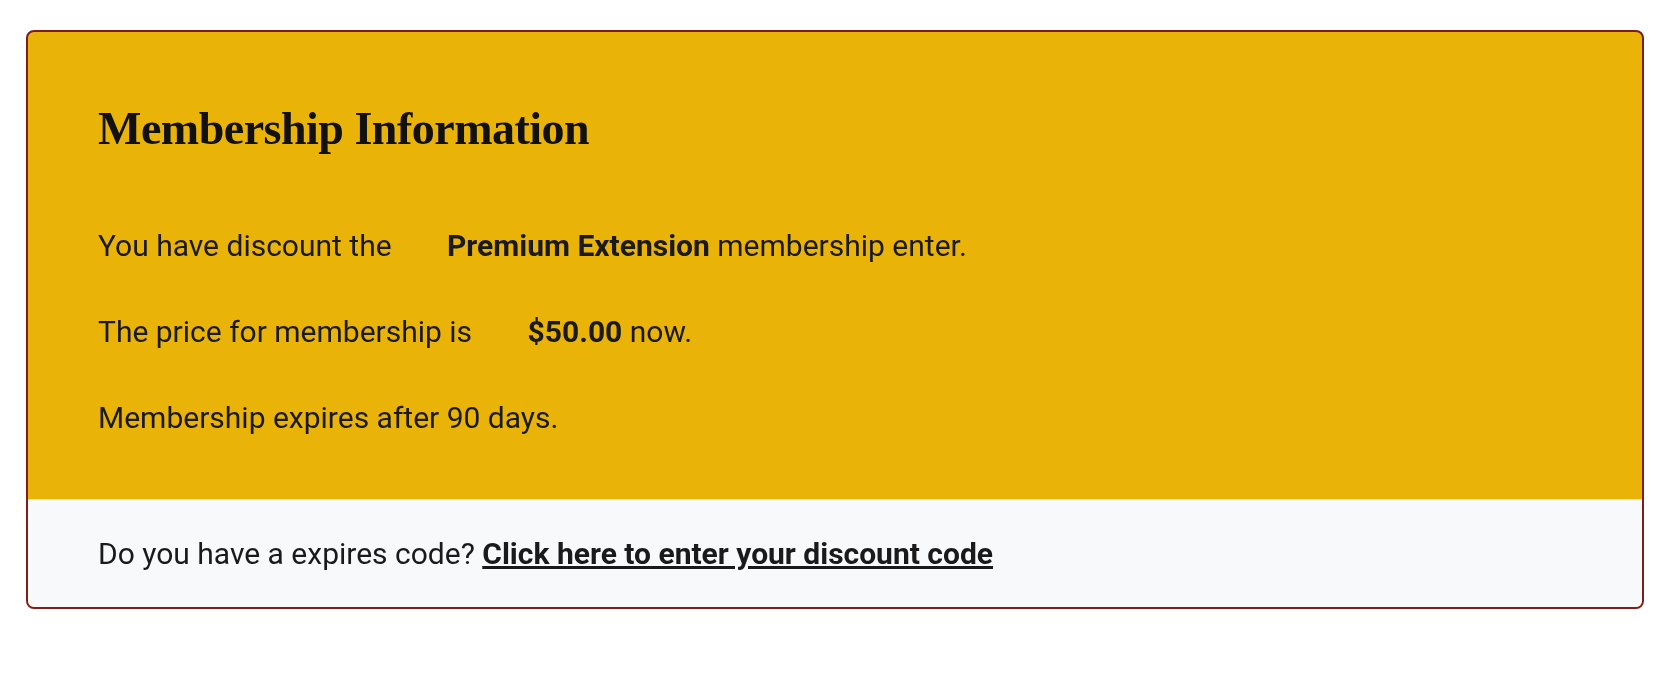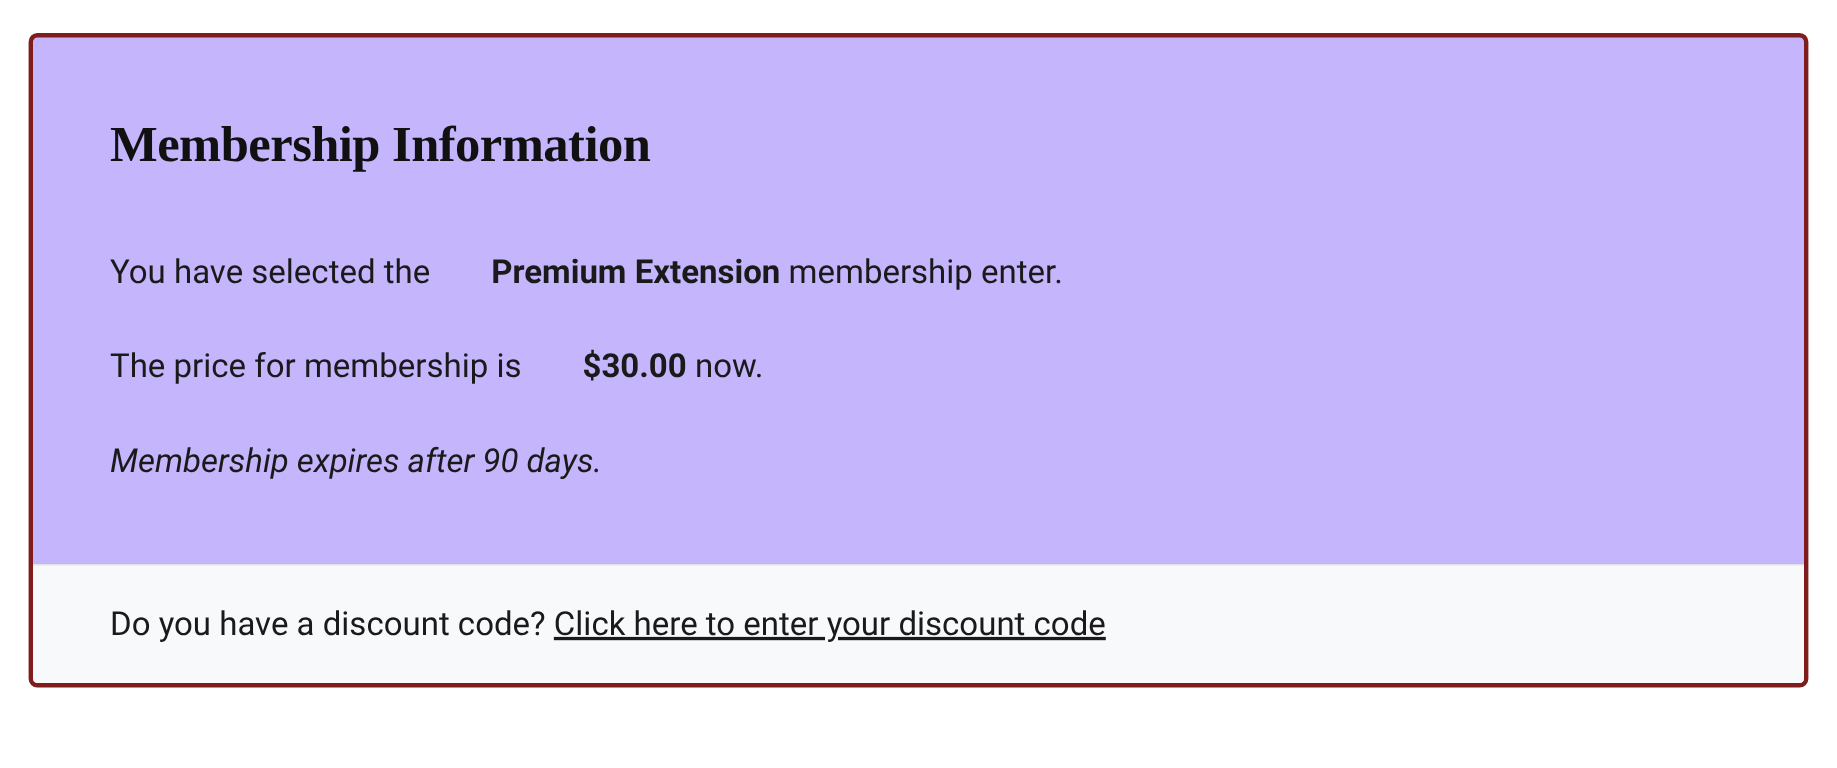--- a/index.html
+++ b/index.html
@@ -7,77 +7,77 @@
       padding: 0;
       box-sizing: border-box;
     }
     body {
       font-family: -apple-system, BlinkMacSystemFont, "Segoe UI", Roboto, "Helvetica Neue", Arial, sans-serif;
       background: #ffffff;
       padding: 30px 26px;
       color: #1a1a1a;
     }
     .card {
-      border: 4px solid #7f1d1d;
+      border: 2px solid #7f1d1d;
       border-radius: 8px;
       overflow: hidden;
-      background: #c4b5fd;
+      background: #eab308;
     }
     .card-body {
       padding: 70px 70px 60px 70px;
     }
     .card-title {
       font-family: Georgia, "Times New Roman", serif;
       font-weight: 700;
       font-size: 46px;
       letter-spacing: -0.5px;
       margin-bottom: 70px;
       color: #111111;
     }
     .desc-line {
       font-size: 30px;
       line-height: 1.4;
       margin-bottom: 44px;
       color: #1a1a1a;
     }
     .desc-line:last-child {
-      margin-bottom: 12px;
-      font-style: italic;
+      margin-bottom: 0;
     }
     .desc-line .bold {
       font-weight: 700;
       margin-left: 48px;
     }
     .card-footer {
       border-top: 1px solid #e2e2e2;
       background: #f8f9fb;
       padding: 36px 70px;
       font-size: 30px;
       color: #1a1a1a;
     }
     .discount-link {
       color: #1a1a1a;
       text-decoration: underline;
       cursor: pointer;
+      font-weight: bold;
     }
   </style>
 </head>
 <body>
 
 <div class="card">
   <div class="card-body">
     <h1 class="card-title">Membership Information</h1>
 
     <p class="desc-line">
-      <span>You have selected the </span><span class="bold">Premium Extension</span><span> membership enter.</span>
+      <span>You have discount the </span><span class="bold">Premium Extension</span><span> membership enter.</span>
     </p>
 
     <p class="desc-line">
-      <span>The price for membership is </span><span class="bold">$30.00</span><span> now.</span>
+      <span>The price for membership is </span><span class="bold">$50.00</span><span> now.</span>
     </p>
 
     <p class="desc-line">Membership expires after 90 days.</p>
   </div>
 
   <div class="card-footer">
-    <span>Do you have a discount code? </span><a class="discount-link">Click here to enter your discount code</a>
+    <span>Do you have a expires code? </span><a class="discount-link">Click here to enter your discount code</a>
   </div>
 </div>
 
 </body></html>

